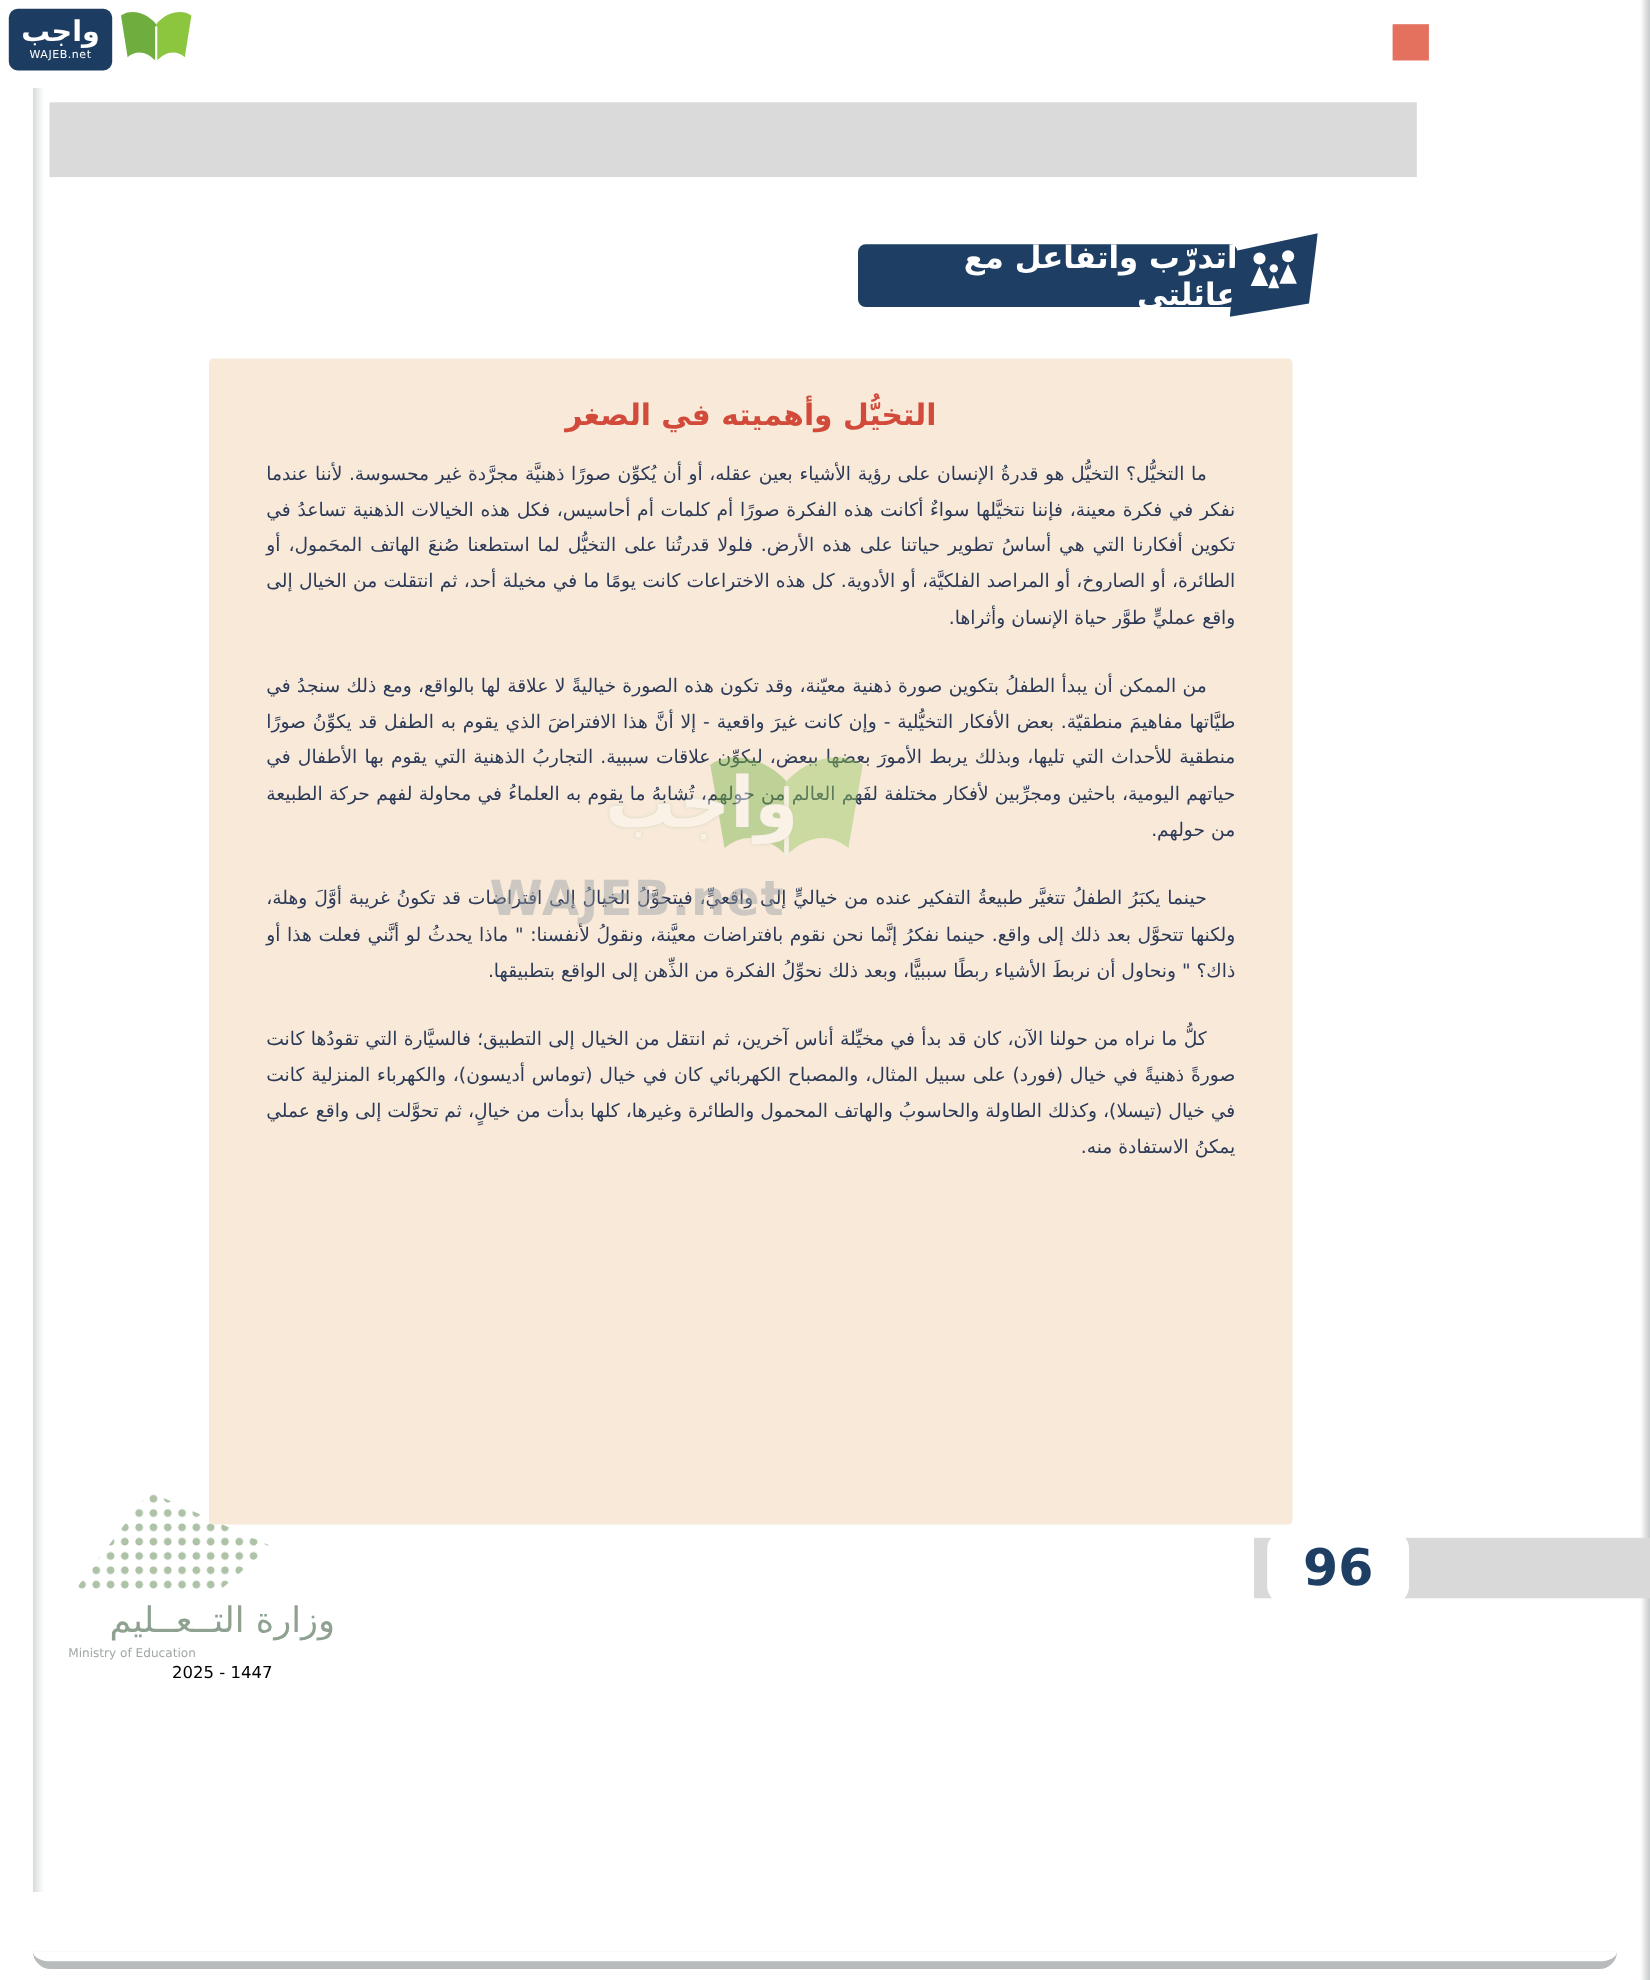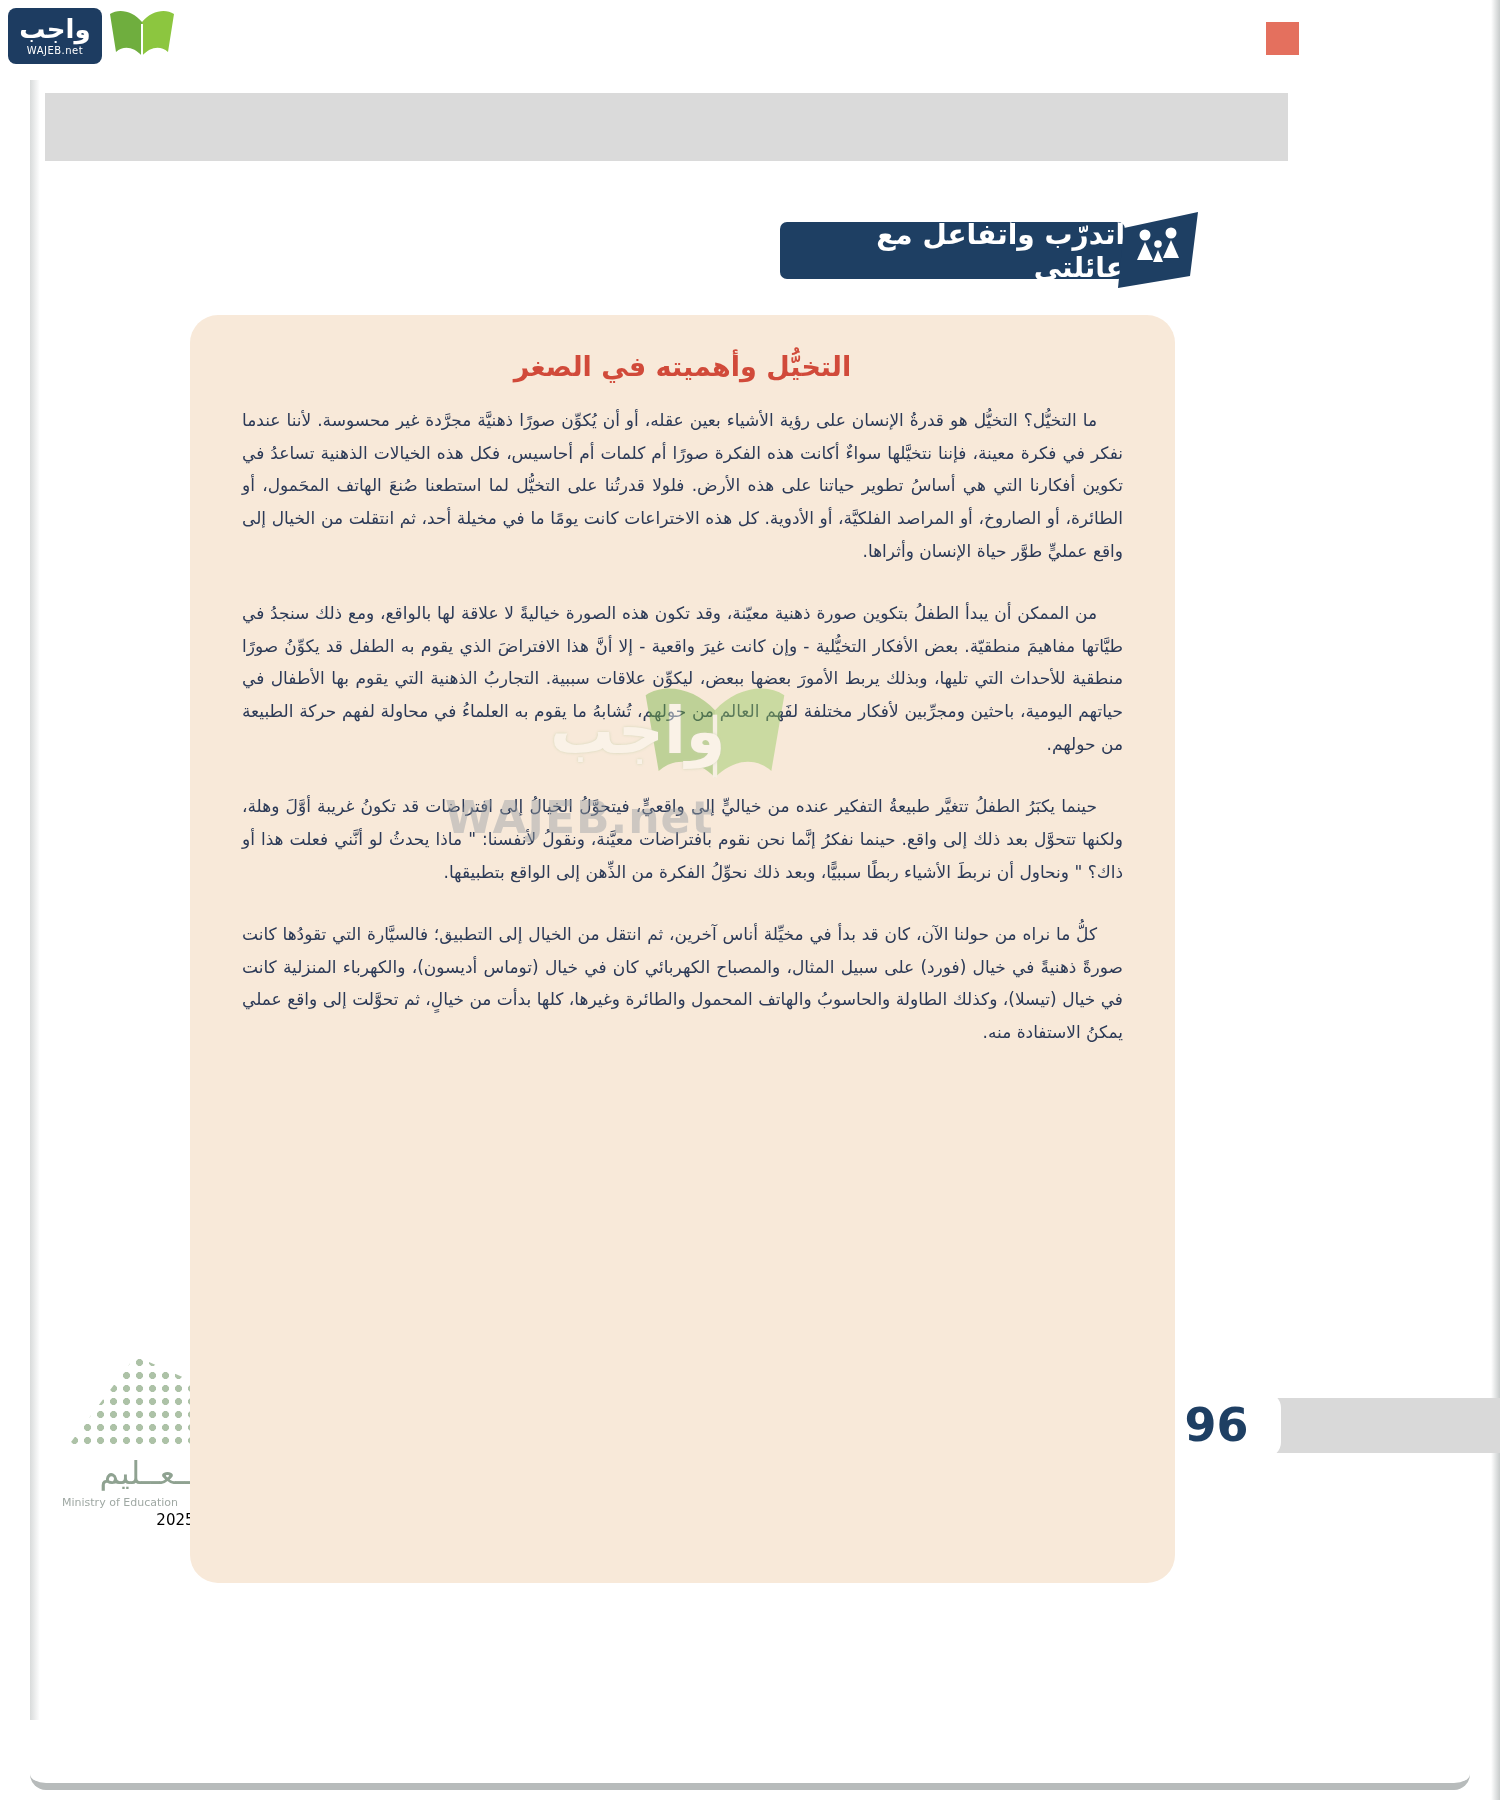--- a/index.html
+++ b/index.html
@@ -33,22 +33,22 @@
   .wajeb-box .en { font-size:10px; letter-spacing:.5px; margin-top:3px; }
   .wajeb-book { position:absolute; left:98px; top:0; }
 
   
   .banner { position:absolute; left:780px; top:222px; width:345px; height:57px; background:#1e3f63;
     border-radius:7px; display:flex; align-items:center; }
   .banner-text { color:#ffffff; font-size:28px; font-weight:bold; direction:rtl; }
   .banner-icon { position:absolute; left:1118px; top:210px; width:80px; height:82px; }
 
   
-  .content-box { position:absolute; left:190px; top:315px; width:985px; height:1268px;
-    background:#f8e9d9; border-radius:28px; z-index:1; overflow:hidden; }
+  .content-box { position:absolute; left:190px; top:326px; width:985px; height:1060px;
+    background:#f8e9d9; border-radius:4px; z-index:1; overflow:hidden; }
   .box-inner { padding: 36px 52px 0 52px; }
   .lesson-title { text-align:center; color:#d14a3a; font-weight:bold; font-size:27px;
     direction:rtl; margin-bottom:22px; }
   .lesson-par { direction:rtl; text-align:justify; color:#2c3a57; font-size:17px;
     line-height:1.92; margin-bottom:30px; text-indent:26px; }
   .lesson-source { position:absolute; left:0; right:0; bottom:34px; text-align:center;
     color:#d14a3a; font-weight:bold; font-size:19.5px; direction:rtl; padding:0 40px; }
 
   
   .watermark { position:absolute; left:430px; top:680px; width:480px; height:200px;

